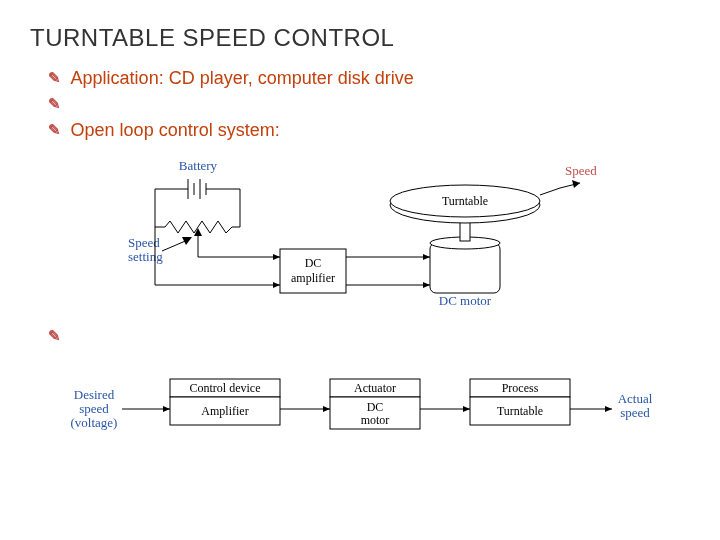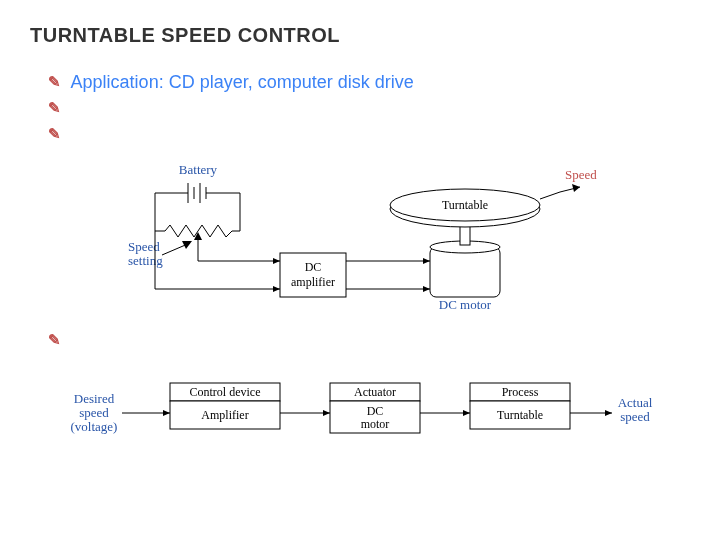--- a/index.html
+++ b/index.html
@@ -5,45 +5,45 @@
   * { margin: 0; padding: 0; box-sizing: border-box; }
   body {
     width: 720px;
     height: 540px;
     background: #fff;
     font-family: Arial, Helvetica, sans-serif;
     padding: 24px 30px;
     position: relative;
   }
   h1 {
-    font-size: 20px;
-    font-weight: 700;
+    font-size: 24px;
+    font-weight: 400;
     color: #333;
     letter-spacing: 0.5px;
-    margin-bottom: 24px;
+    margin-bottom: 15px;
   }
   .bullets {
     margin-left: 18px;
     margin-bottom: 16px;
   }
   .bullet-row {
     display: flex;
     align-items: flex-start;
     margin-bottom: 4px;
   }
   .bullet-icon {
     color: #c0504d;
     font-size: 15px;
     margin-right: 10px;
     line-height: 22px;
     font-weight: bold;
   }
   .bullet-text {
     font-size: 18px;
-    color: #3b82f6;
+    color: #c2410c;
     line-height: 22px;
   }
   .diagram-wrap {
     display: flex;
     justify-content: center;
     margin: 0 0 18px 0;
   }
   text { font-family: 'Times New Roman', serif; }
   .blk { fill: #fff; stroke: #000; stroke-width: 1; }
   .wire { fill: none; stroke: #000; stroke-width: 1; }
@@ -60,20 +60,21 @@
 <div class="bullets">
   <div class="bullet-row">
     <span class="bullet-icon">✎</span>
     <span class="bullet-text">Application: CD player, computer disk drive</span>
   </div>
   <div class="bullet-row">
     <span class="bullet-icon">✎</span>
   </div>
   <div class="bullet-row">
     <span class="bullet-icon">✎</span>
+    <span class="bullet-text">Open loop control system:</span>
   </div>
 </div>
 
 <div class="diagram-wrap">
 <svg class="diagram" width="480" height="150" viewBox="0 0 480 150">
 
   <text x="78" y="13" class="lbl" text-anchor="middle">Battery</text>
 
   <line class="wire" x1="68" y1="22" x2="68" y2="42"></line>
   <line class="wire" x1="74" y1="26" x2="74" y2="38"></line>

